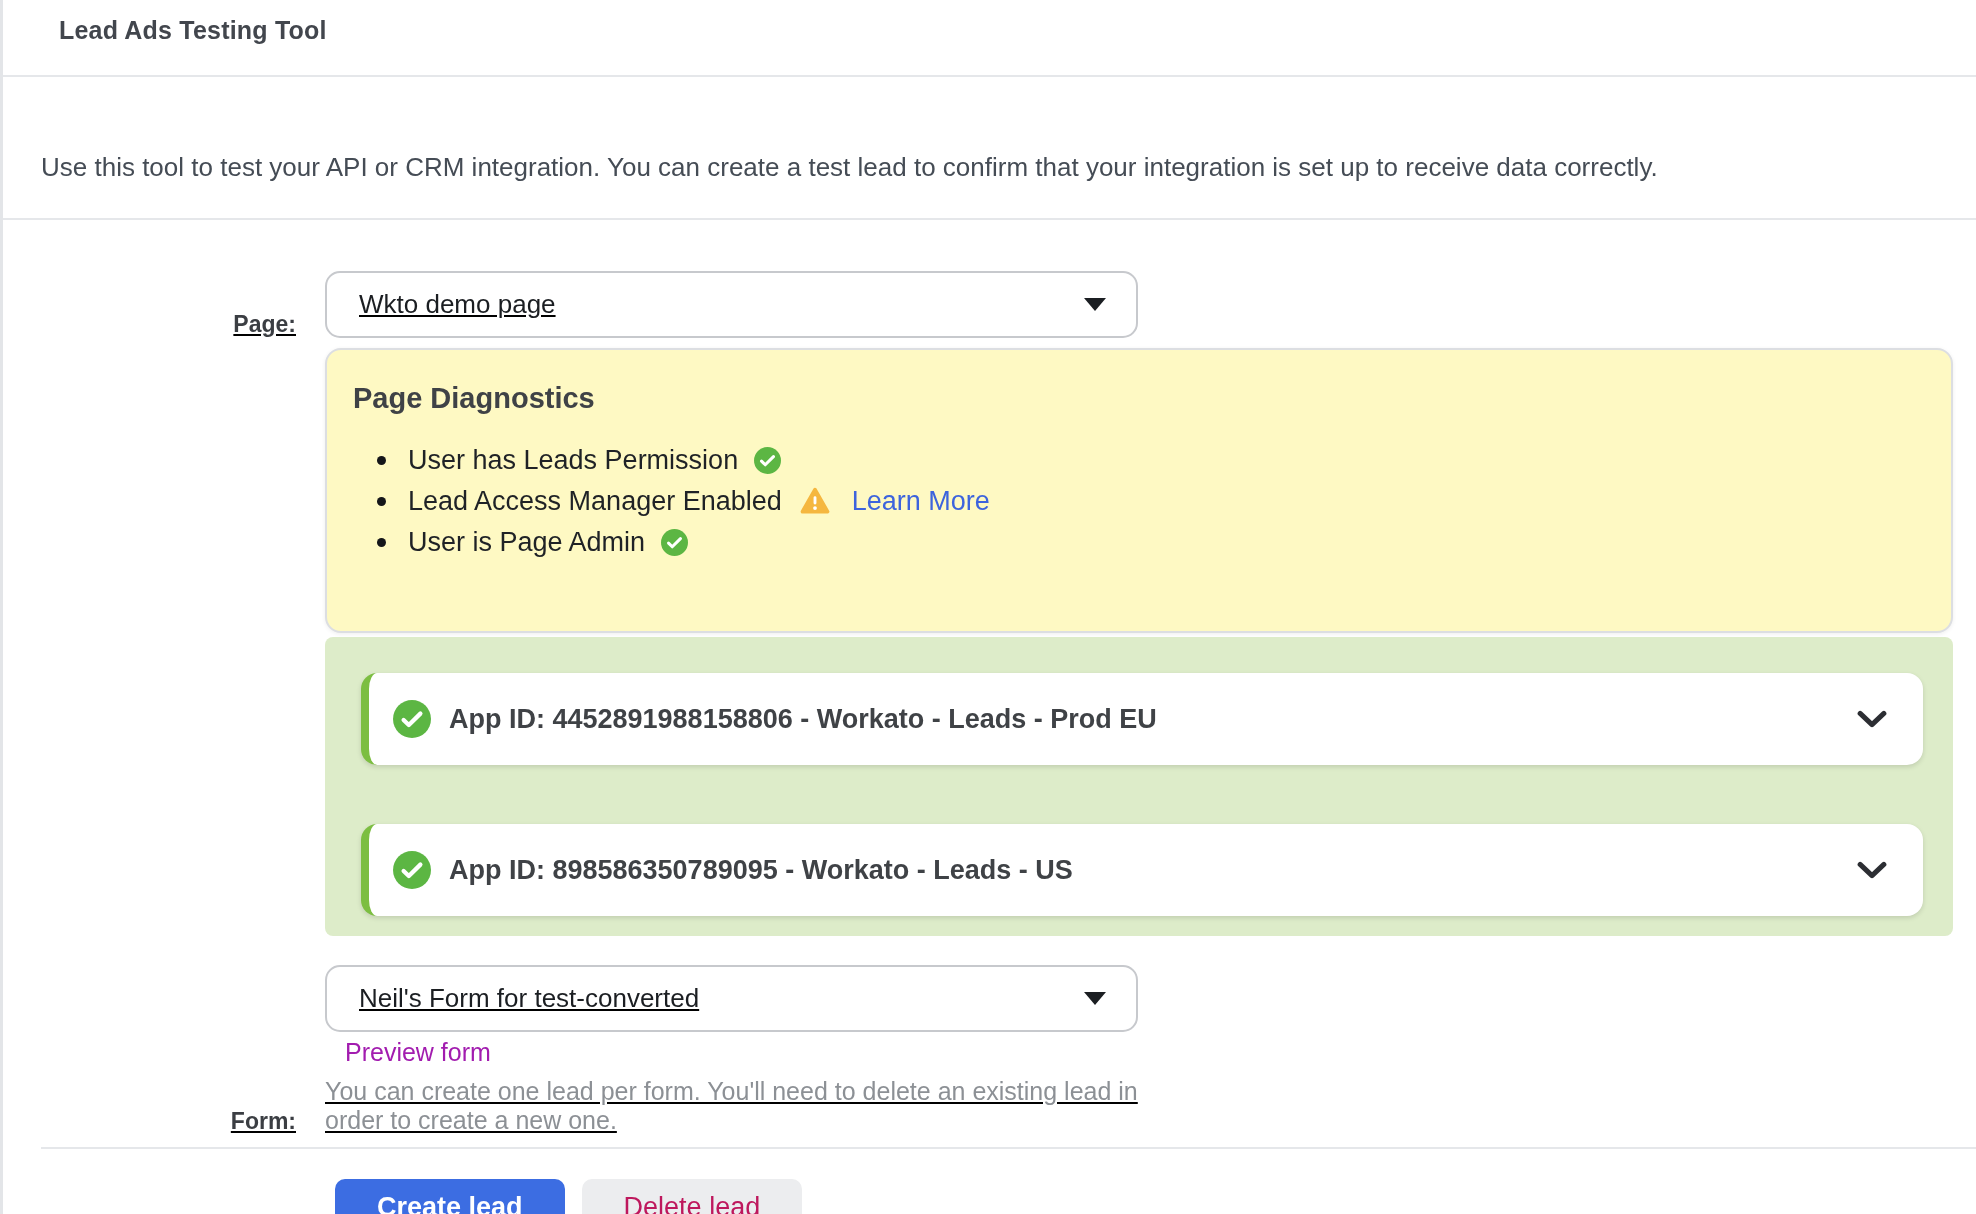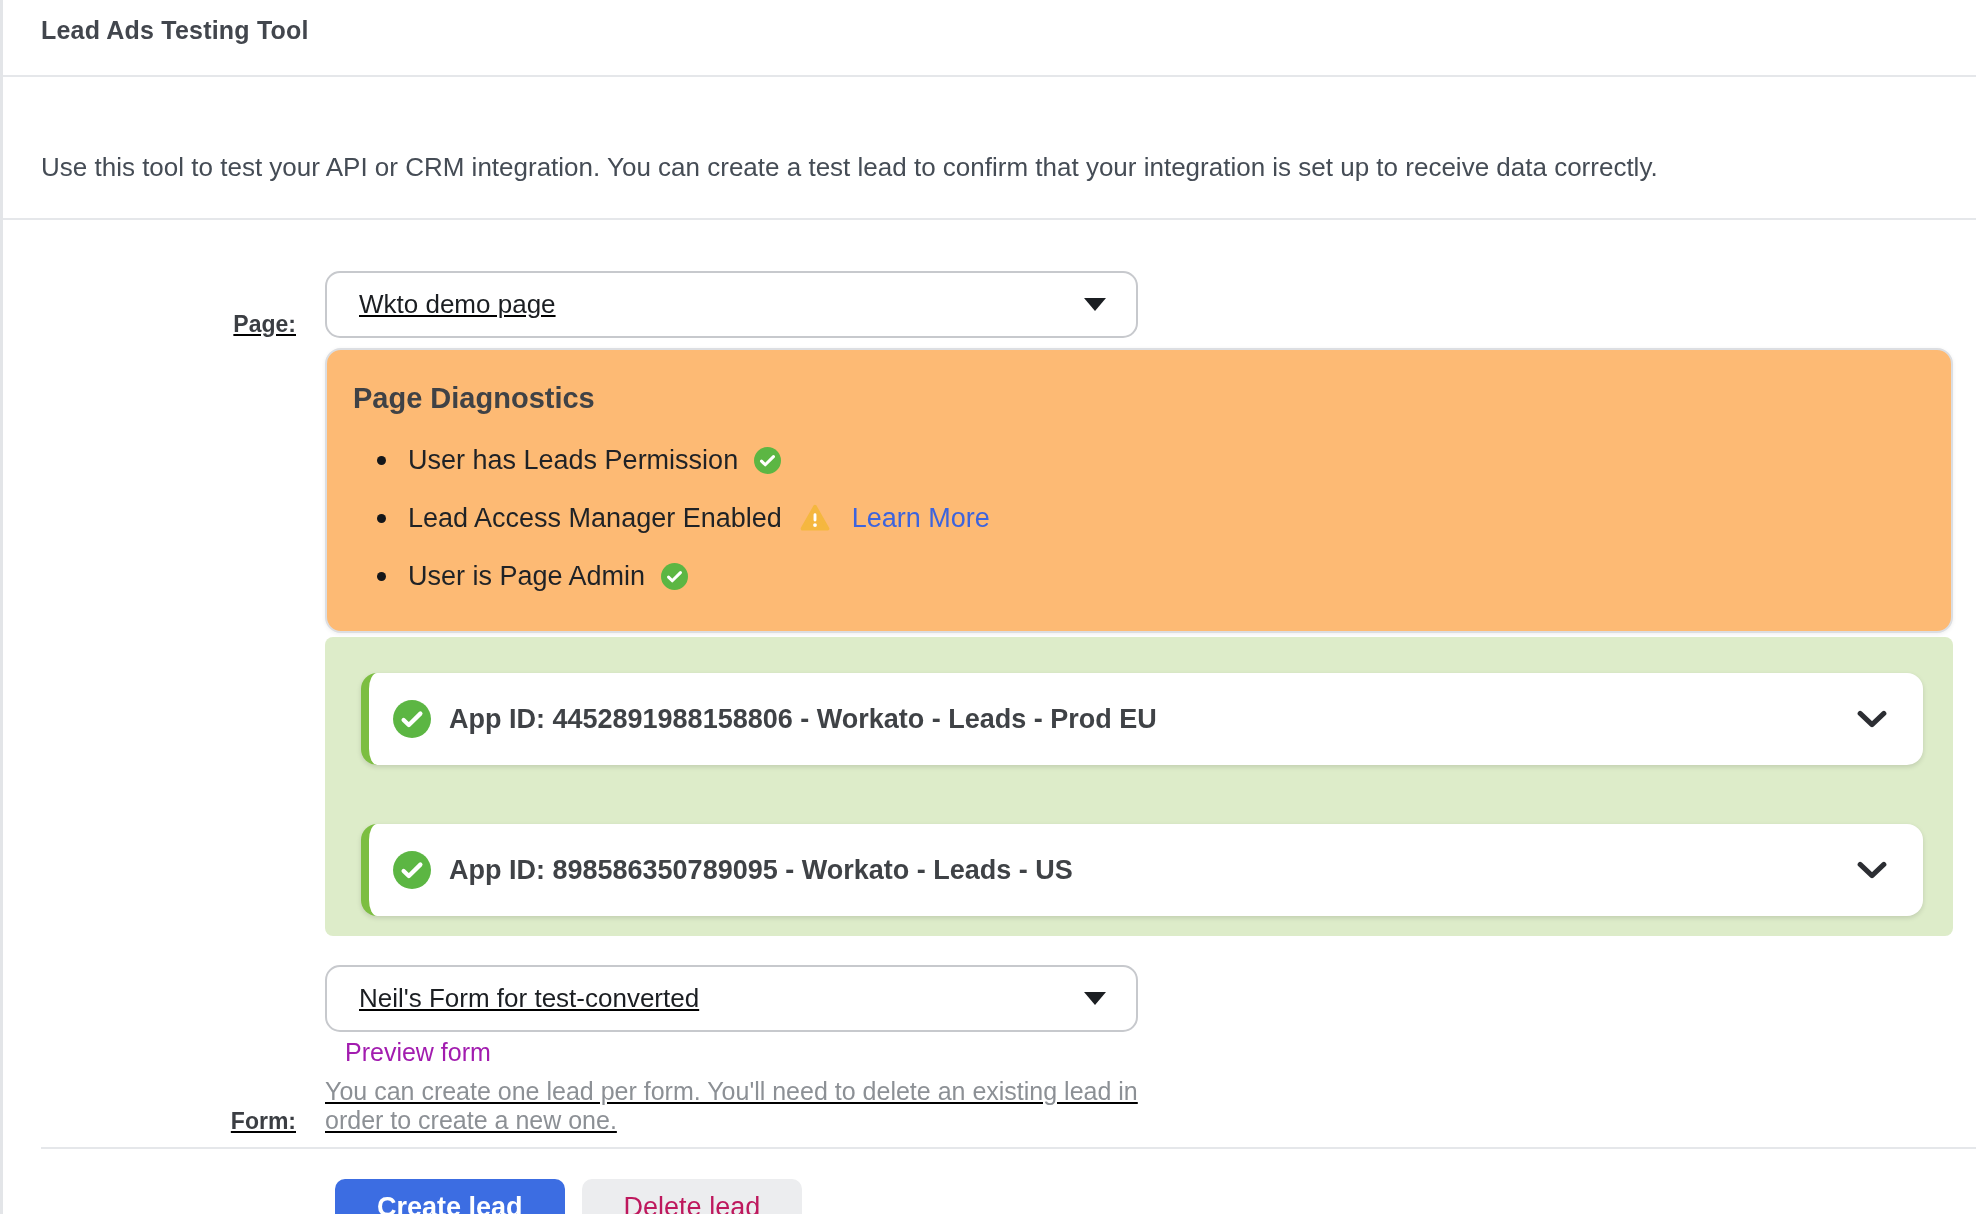--- a/index.html
+++ b/index.html
@@ -4,21 +4,21 @@
 <style>
   * { margin:0; padding:0; box-sizing:border-box; }
   html,body { background:#fff; }
   .page {
     width:1976px; height:1214px; background:#fff; position:relative;
     border-left:3px solid #E3E5E8; overflow:hidden;
     font-family:"Liberation Sans", sans-serif;
   }
   .header {
     height:77px; border-bottom:2px solid #E5E7EA;
-    display:flex; align-items:center; padding:0 0 14px 38px;
+    display:flex; align-items:center; padding:0 0 14px 56px;
   }
   .page-title { font-size:25px; font-weight:700; color:#42464D; letter-spacing:.2px; }
   .description-bar {
     height:103px; border-bottom:2px solid #E5E7EA;
     display:flex; align-items:center; padding-left:38px;
     font-size:26px; color:#454C55;margin-top:40px;
   }
   .field-row { display:flex; align-items:flex-end;text-decoration:underline; }
   .field-row.page-row { margin-top:51px; }
   .field-row.form-row { margin-top:29px; }
@@ -32,28 +32,28 @@
     border:2px solid #C7C9CD; border-radius:15px;
     display:flex; align-items:center; justify-content:space-between;
     padding:0 30px 0 32px; font-size:26px; color:#1B1E22; cursor:pointer;
   }
   .caret-down {
     width:0; height:0; flex:none;
     border-left:11px solid transparent; border-right:11px solid transparent;
     border-top:13px solid #1B1E22;
   }
   .diag-card {
-    margin:10px 0 0 322px; width:1628px; height:285px; background:#fdba74;
+    margin:10px 0 0 322px; width:1628px; height:285px; background:#fef9c3;
     border:2px solid #DCDEE2; border-radius:16px;
     box-shadow:0 1px 4px rgba(0,0,0,.07);
     padding:32px 30px 0 26px;
   }
   .diag-title { font-size:29px; font-weight:700; color:#3F4246; }
   .diag-list { list-style:none; margin-top:30px; padding-left:24px;
-    display:flex; flex-direction:column; gap:28px; }
+    display:flex; flex-direction:column; gap:11px; }
   .diag-item { display:flex; align-items:center; height:30px; font-size:27px; color:#1F2226; }
   .bullet-dot { width:9px; height:9px; border-radius:50%; background:#141619; margin-right:22px; flex:none; }
   .icon-check-sm { width:27px; height:27px; margin-left:16px; flex:none; }
   .icon-warning { width:30px; height:28px; margin-left:18px; flex:none; }
   .learn-more { margin-left:22px; font-size:27px; color:#3D64DD; text-decoration:none; cursor:pointer; }
   .green-panel {
     margin:4px 0 0 322px; width:1628px; height:299px;
     background:#DDECC9; border-radius:8px; padding:36px 30px 0 36px;
   }
   .app-card {

